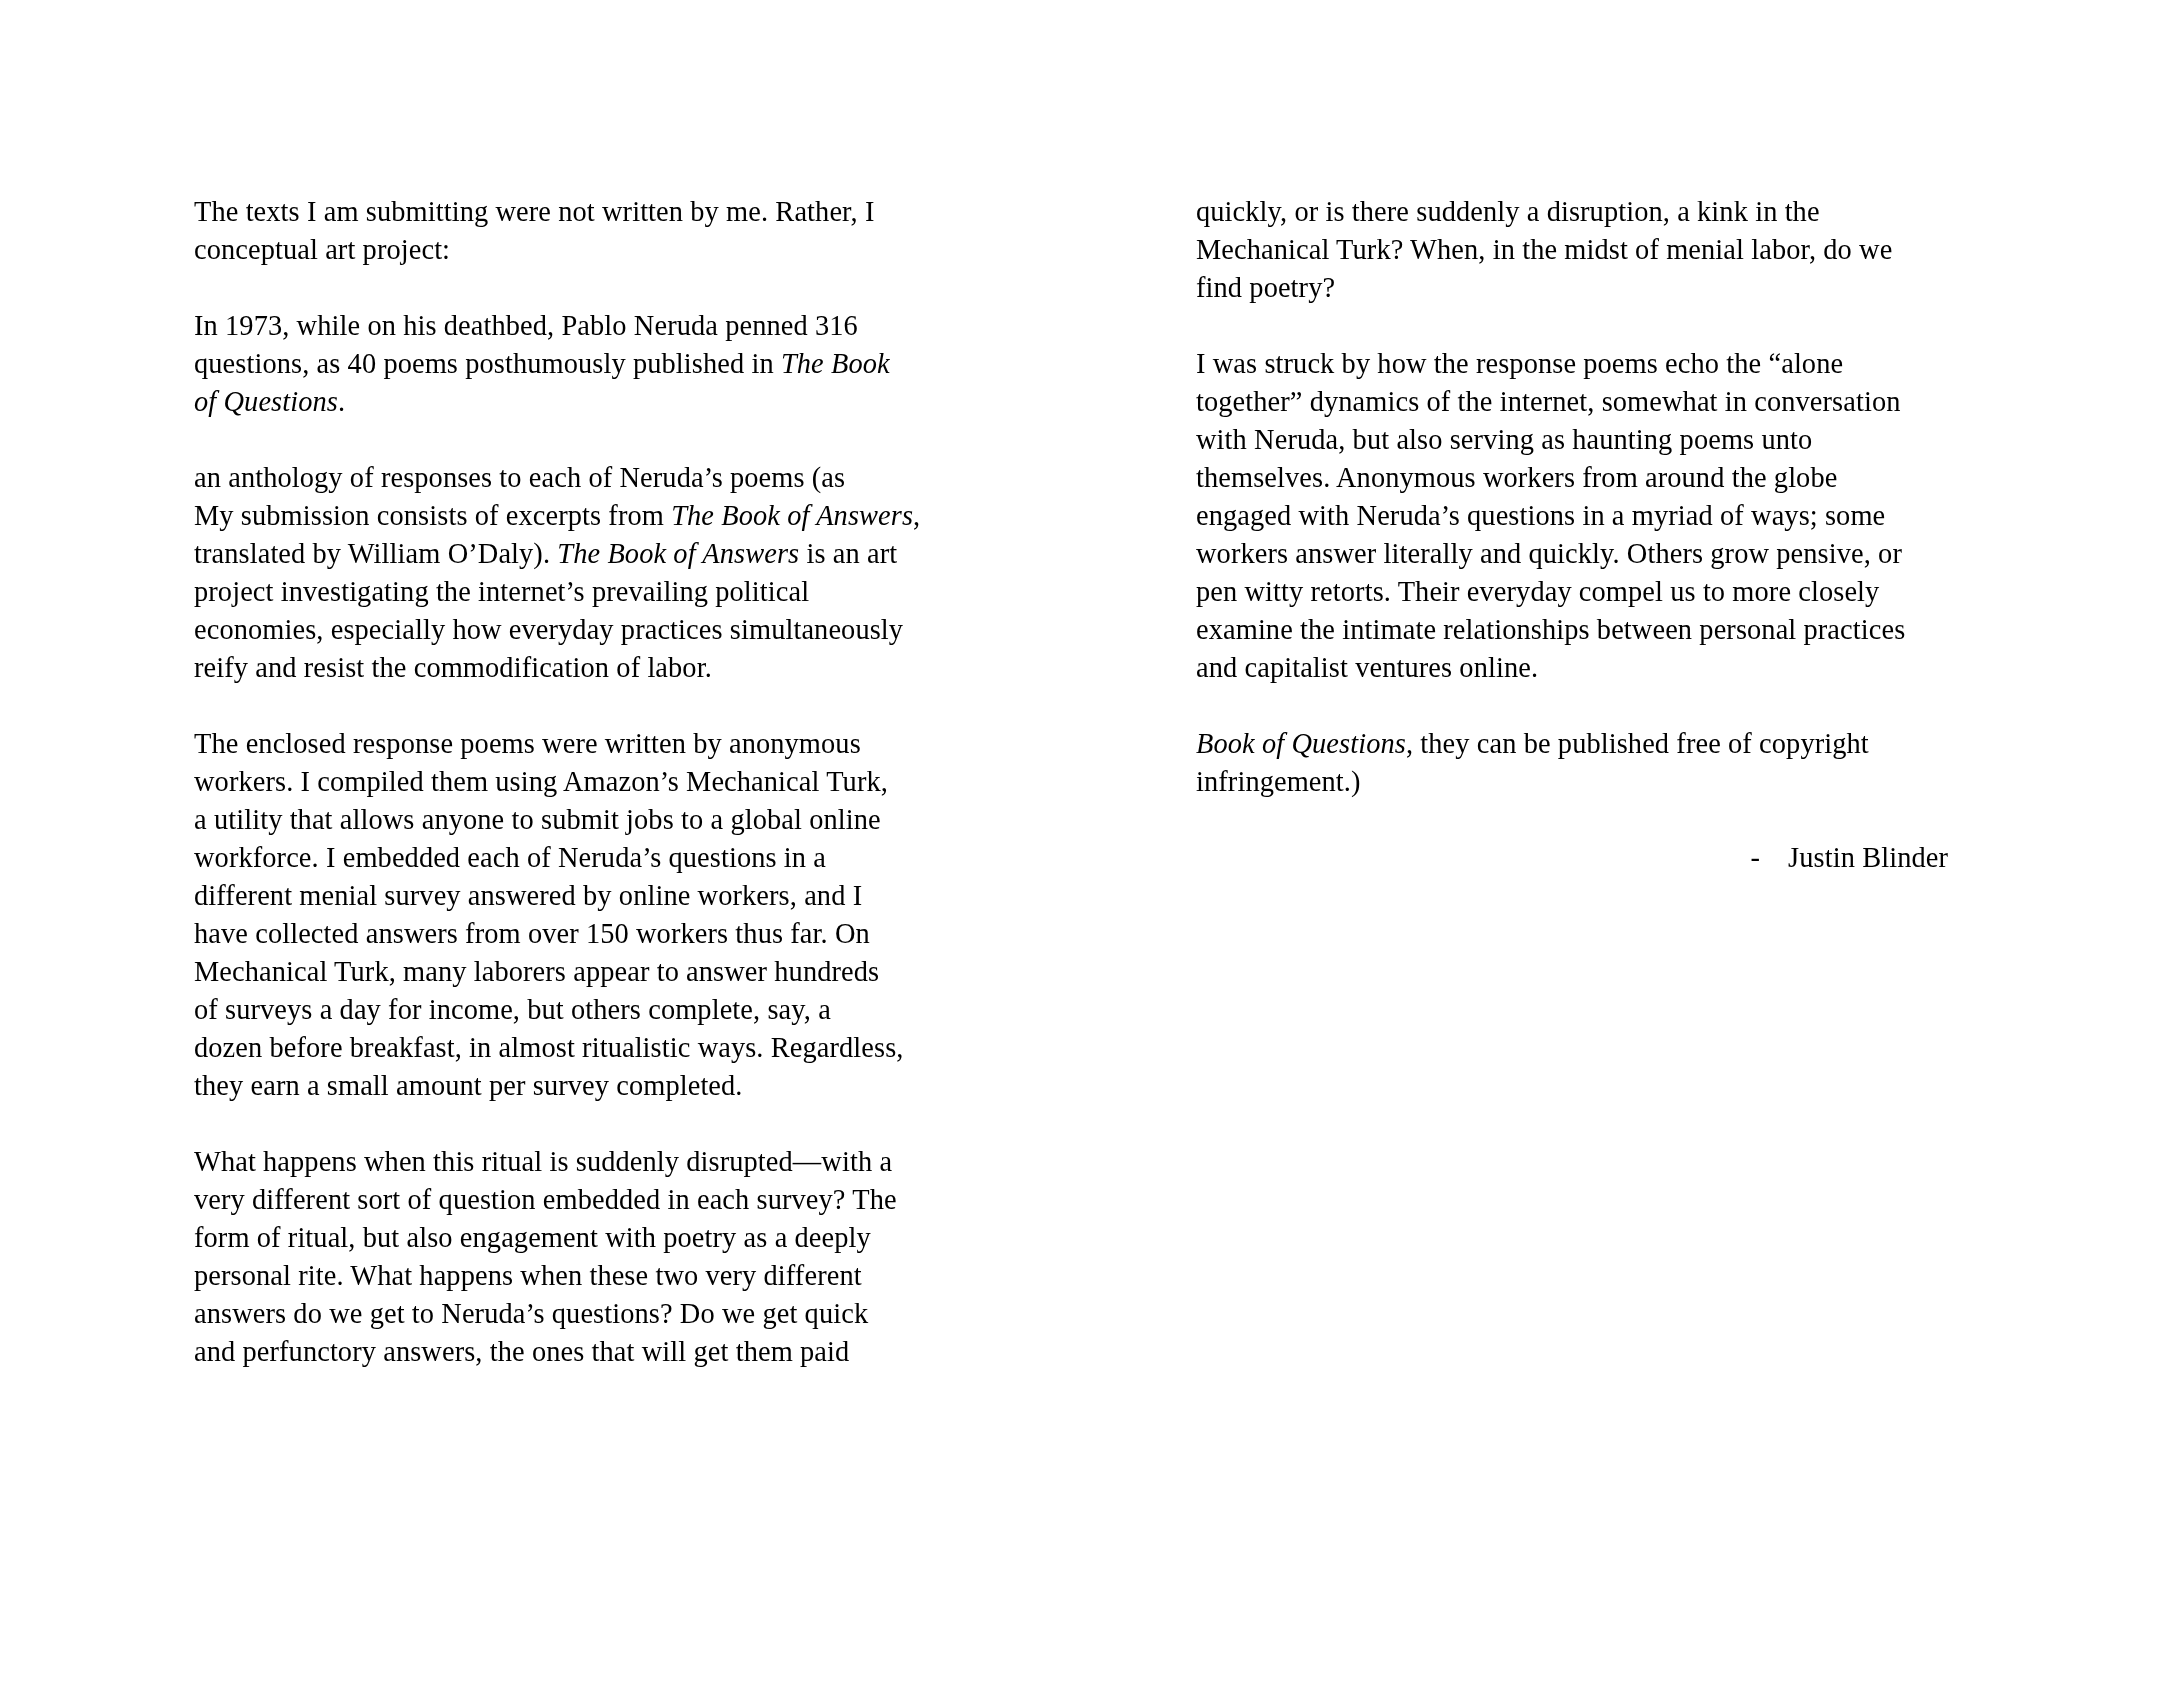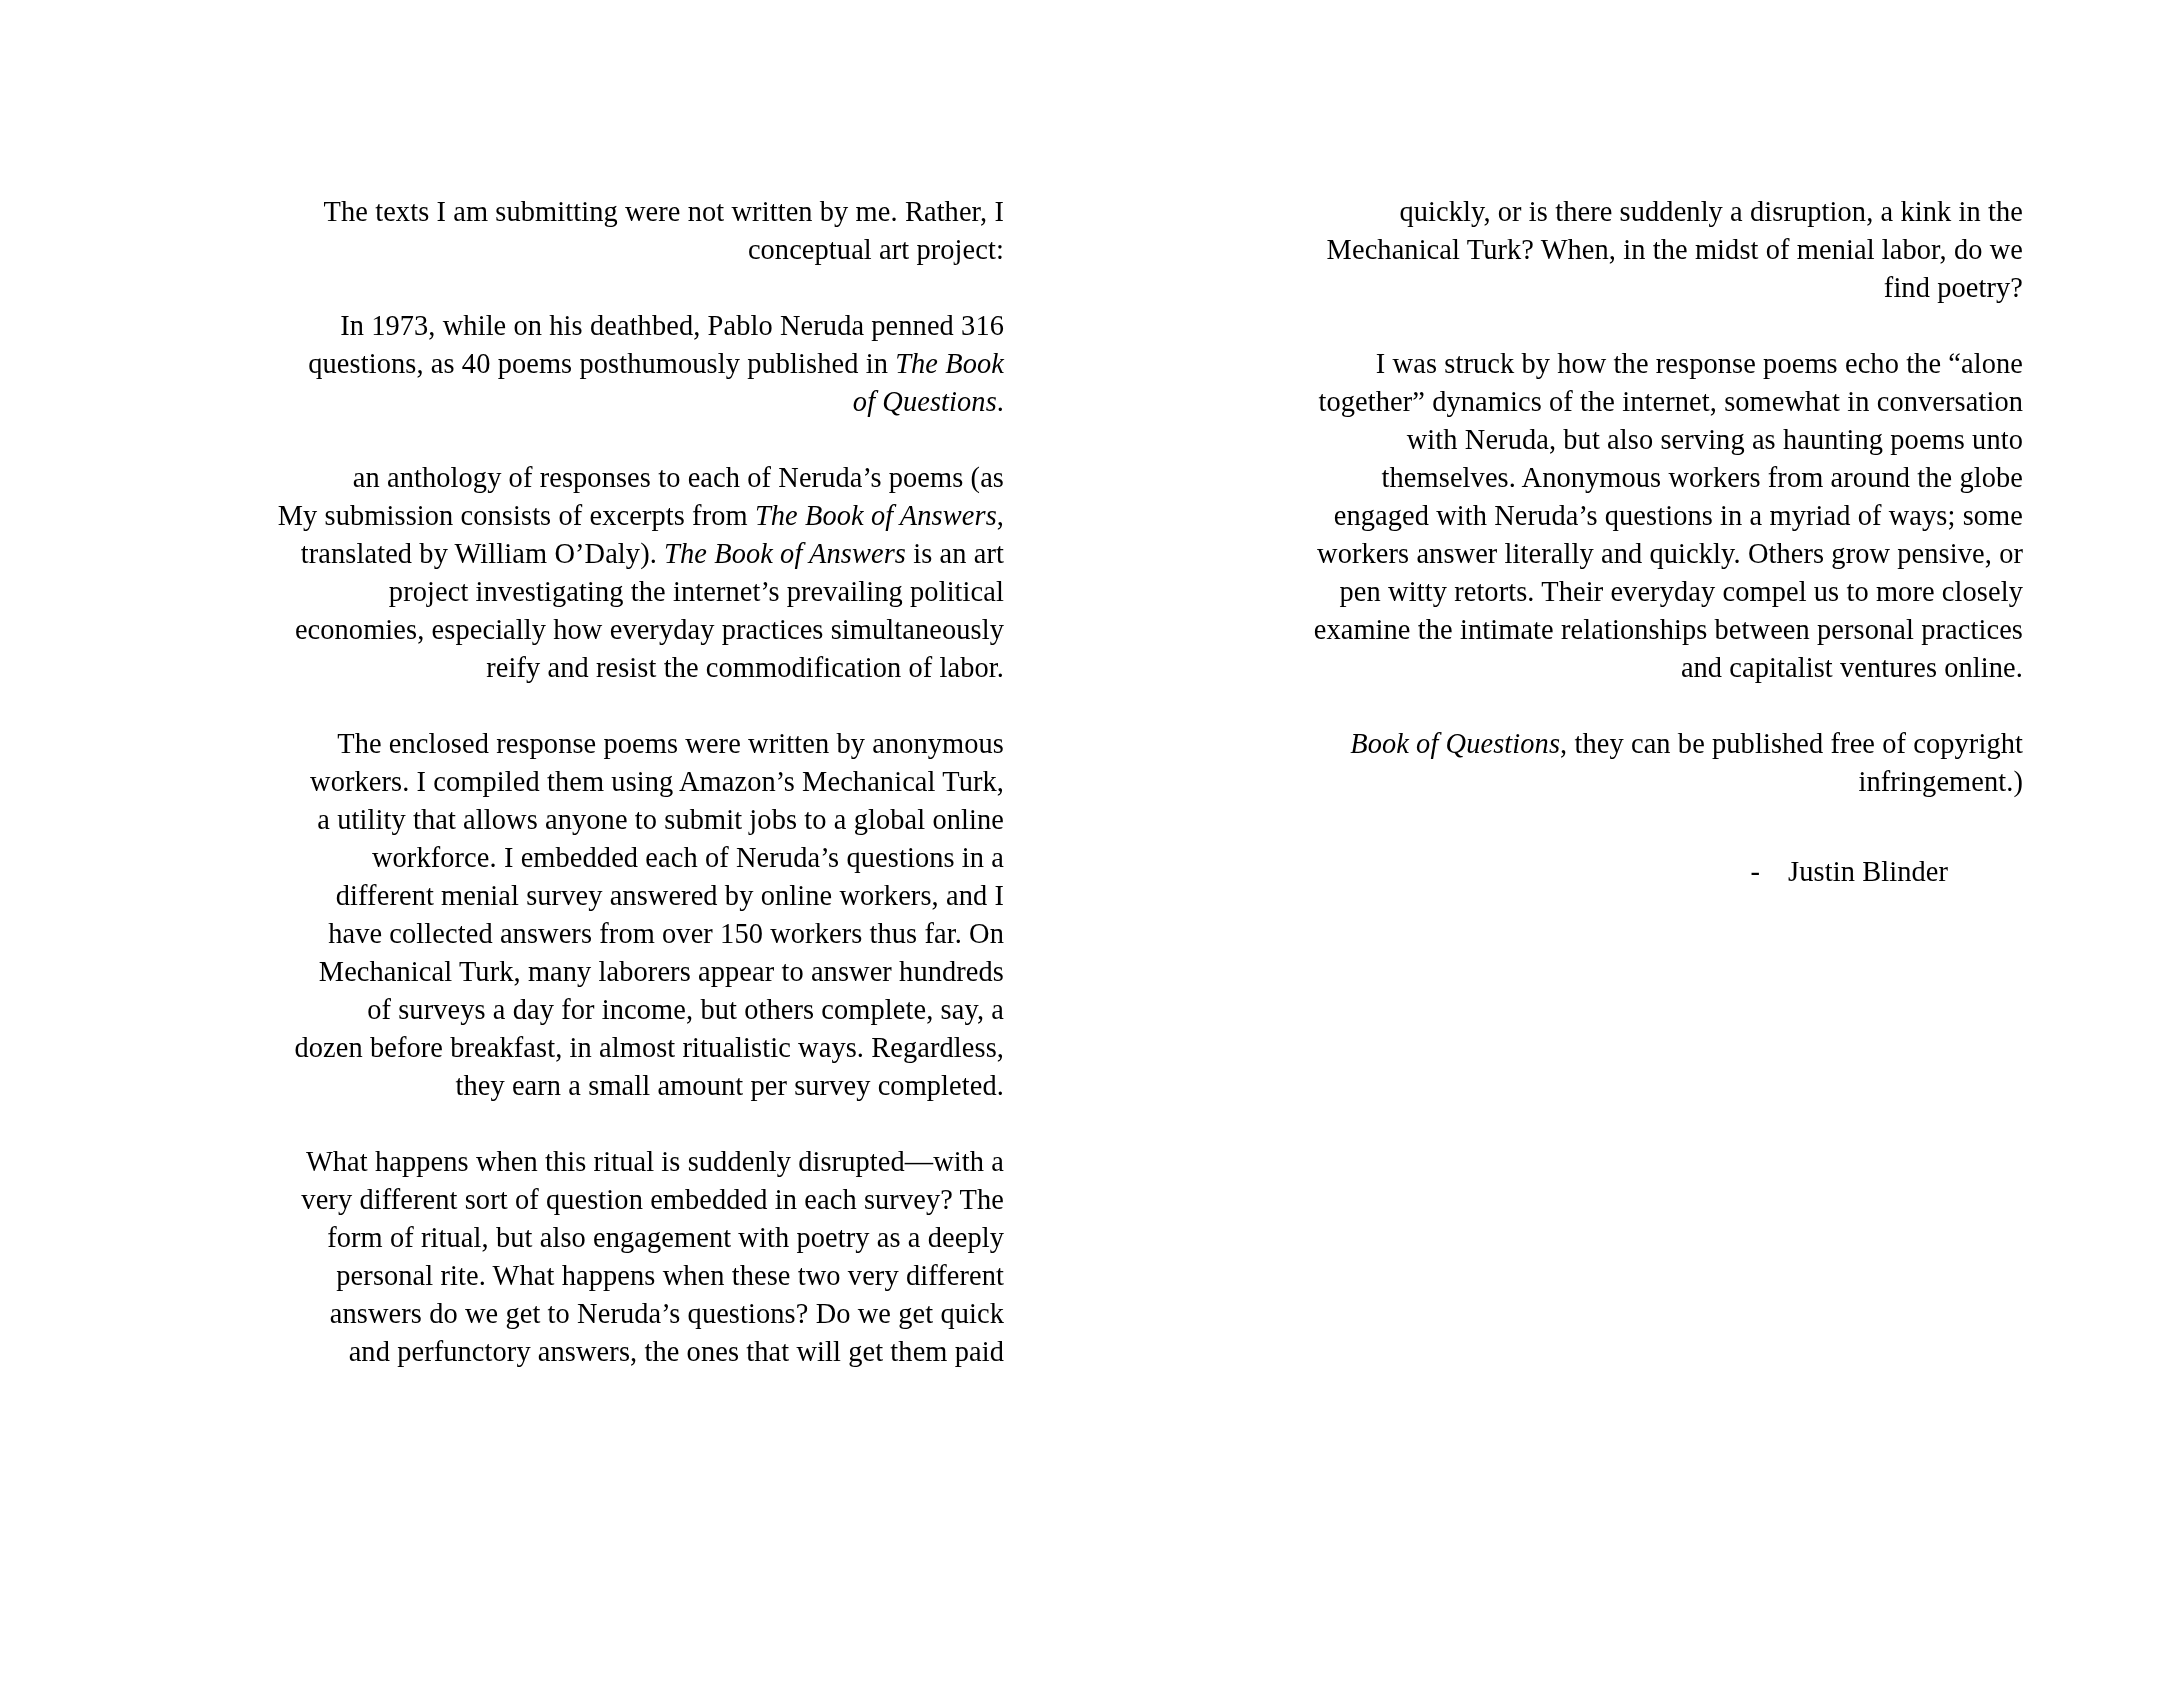--- a/index.html
+++ b/index.html
@@ -40,27 +40,26 @@
   }
   .para {
     margin: 0 0 38px 0;
   }
   .para:last-child {
     margin-bottom: 0;
   }
   .line {
     white-space: pre;
     height: 38px;
-    text-align: right;
   }
   .italic {
     font-style: italic;
   }
   .signature {
-    margin-top: 52px;
+    margin-top: 38px;
     text-align: right;
     padding-right: 75px;
     font-size: 28.4px;
     line-height: 38px;
   }
   .signature .dash {
     margin-right: 28px;
   }
 </style>
 </head>

